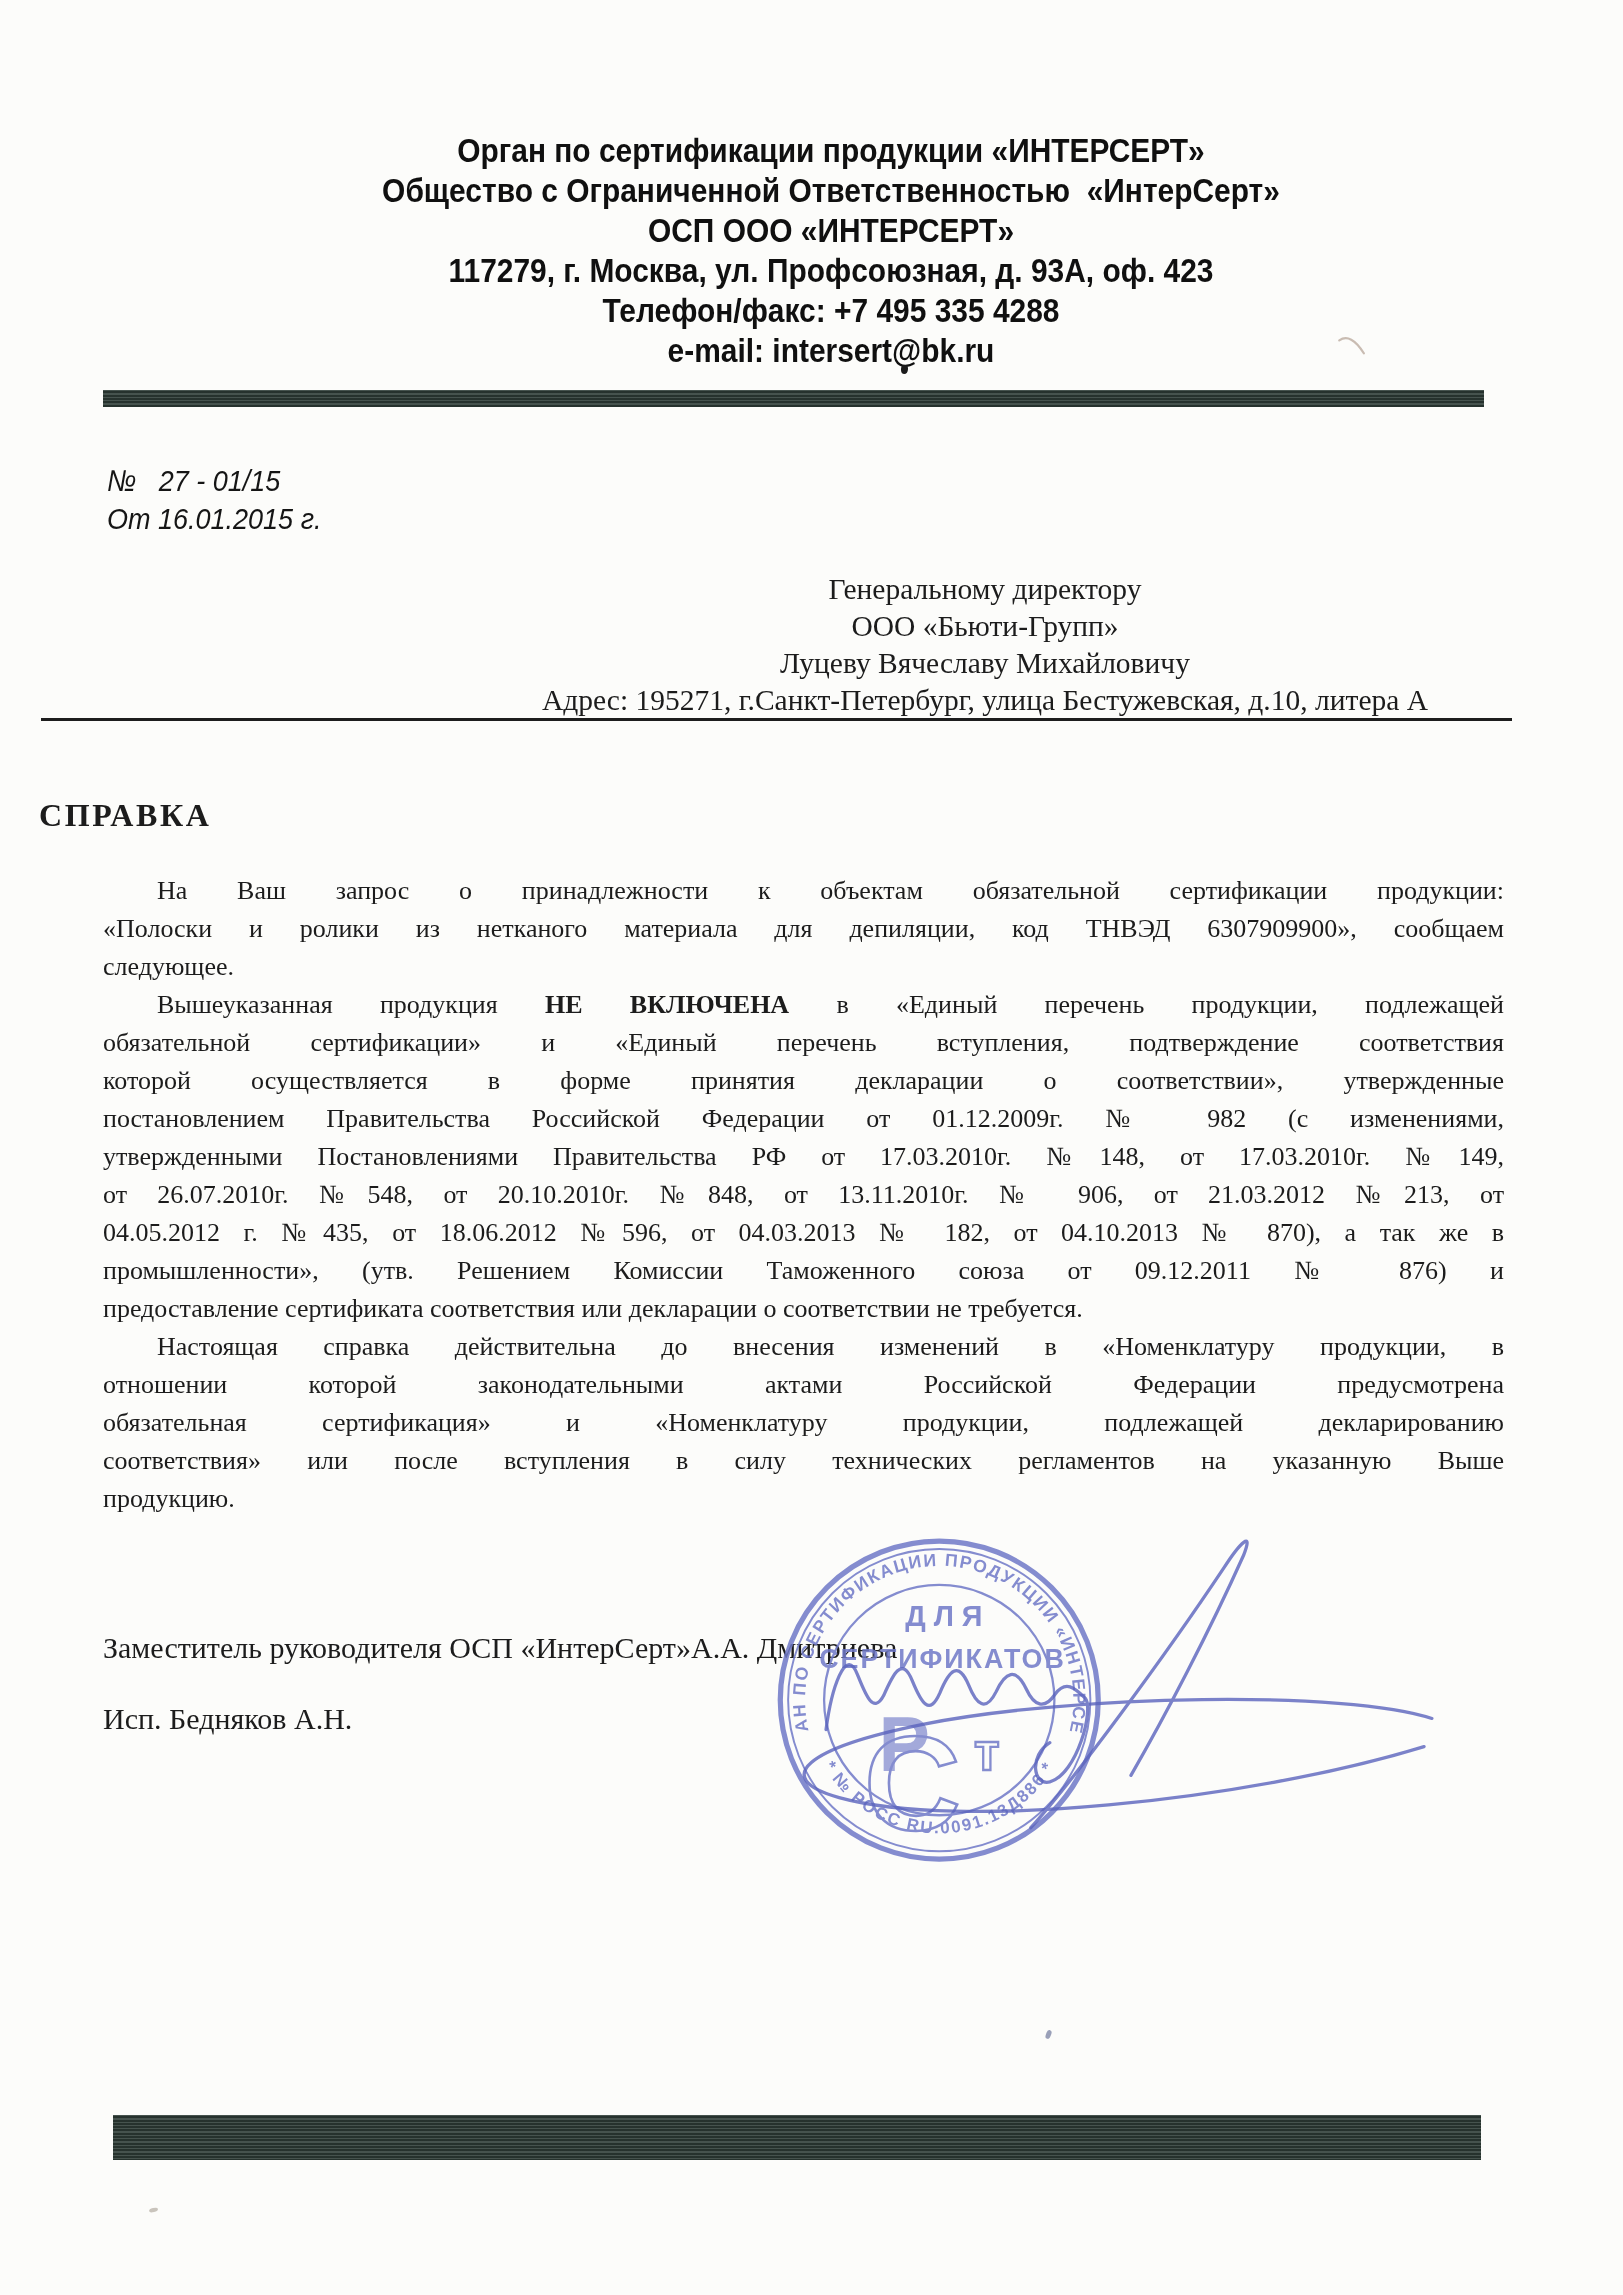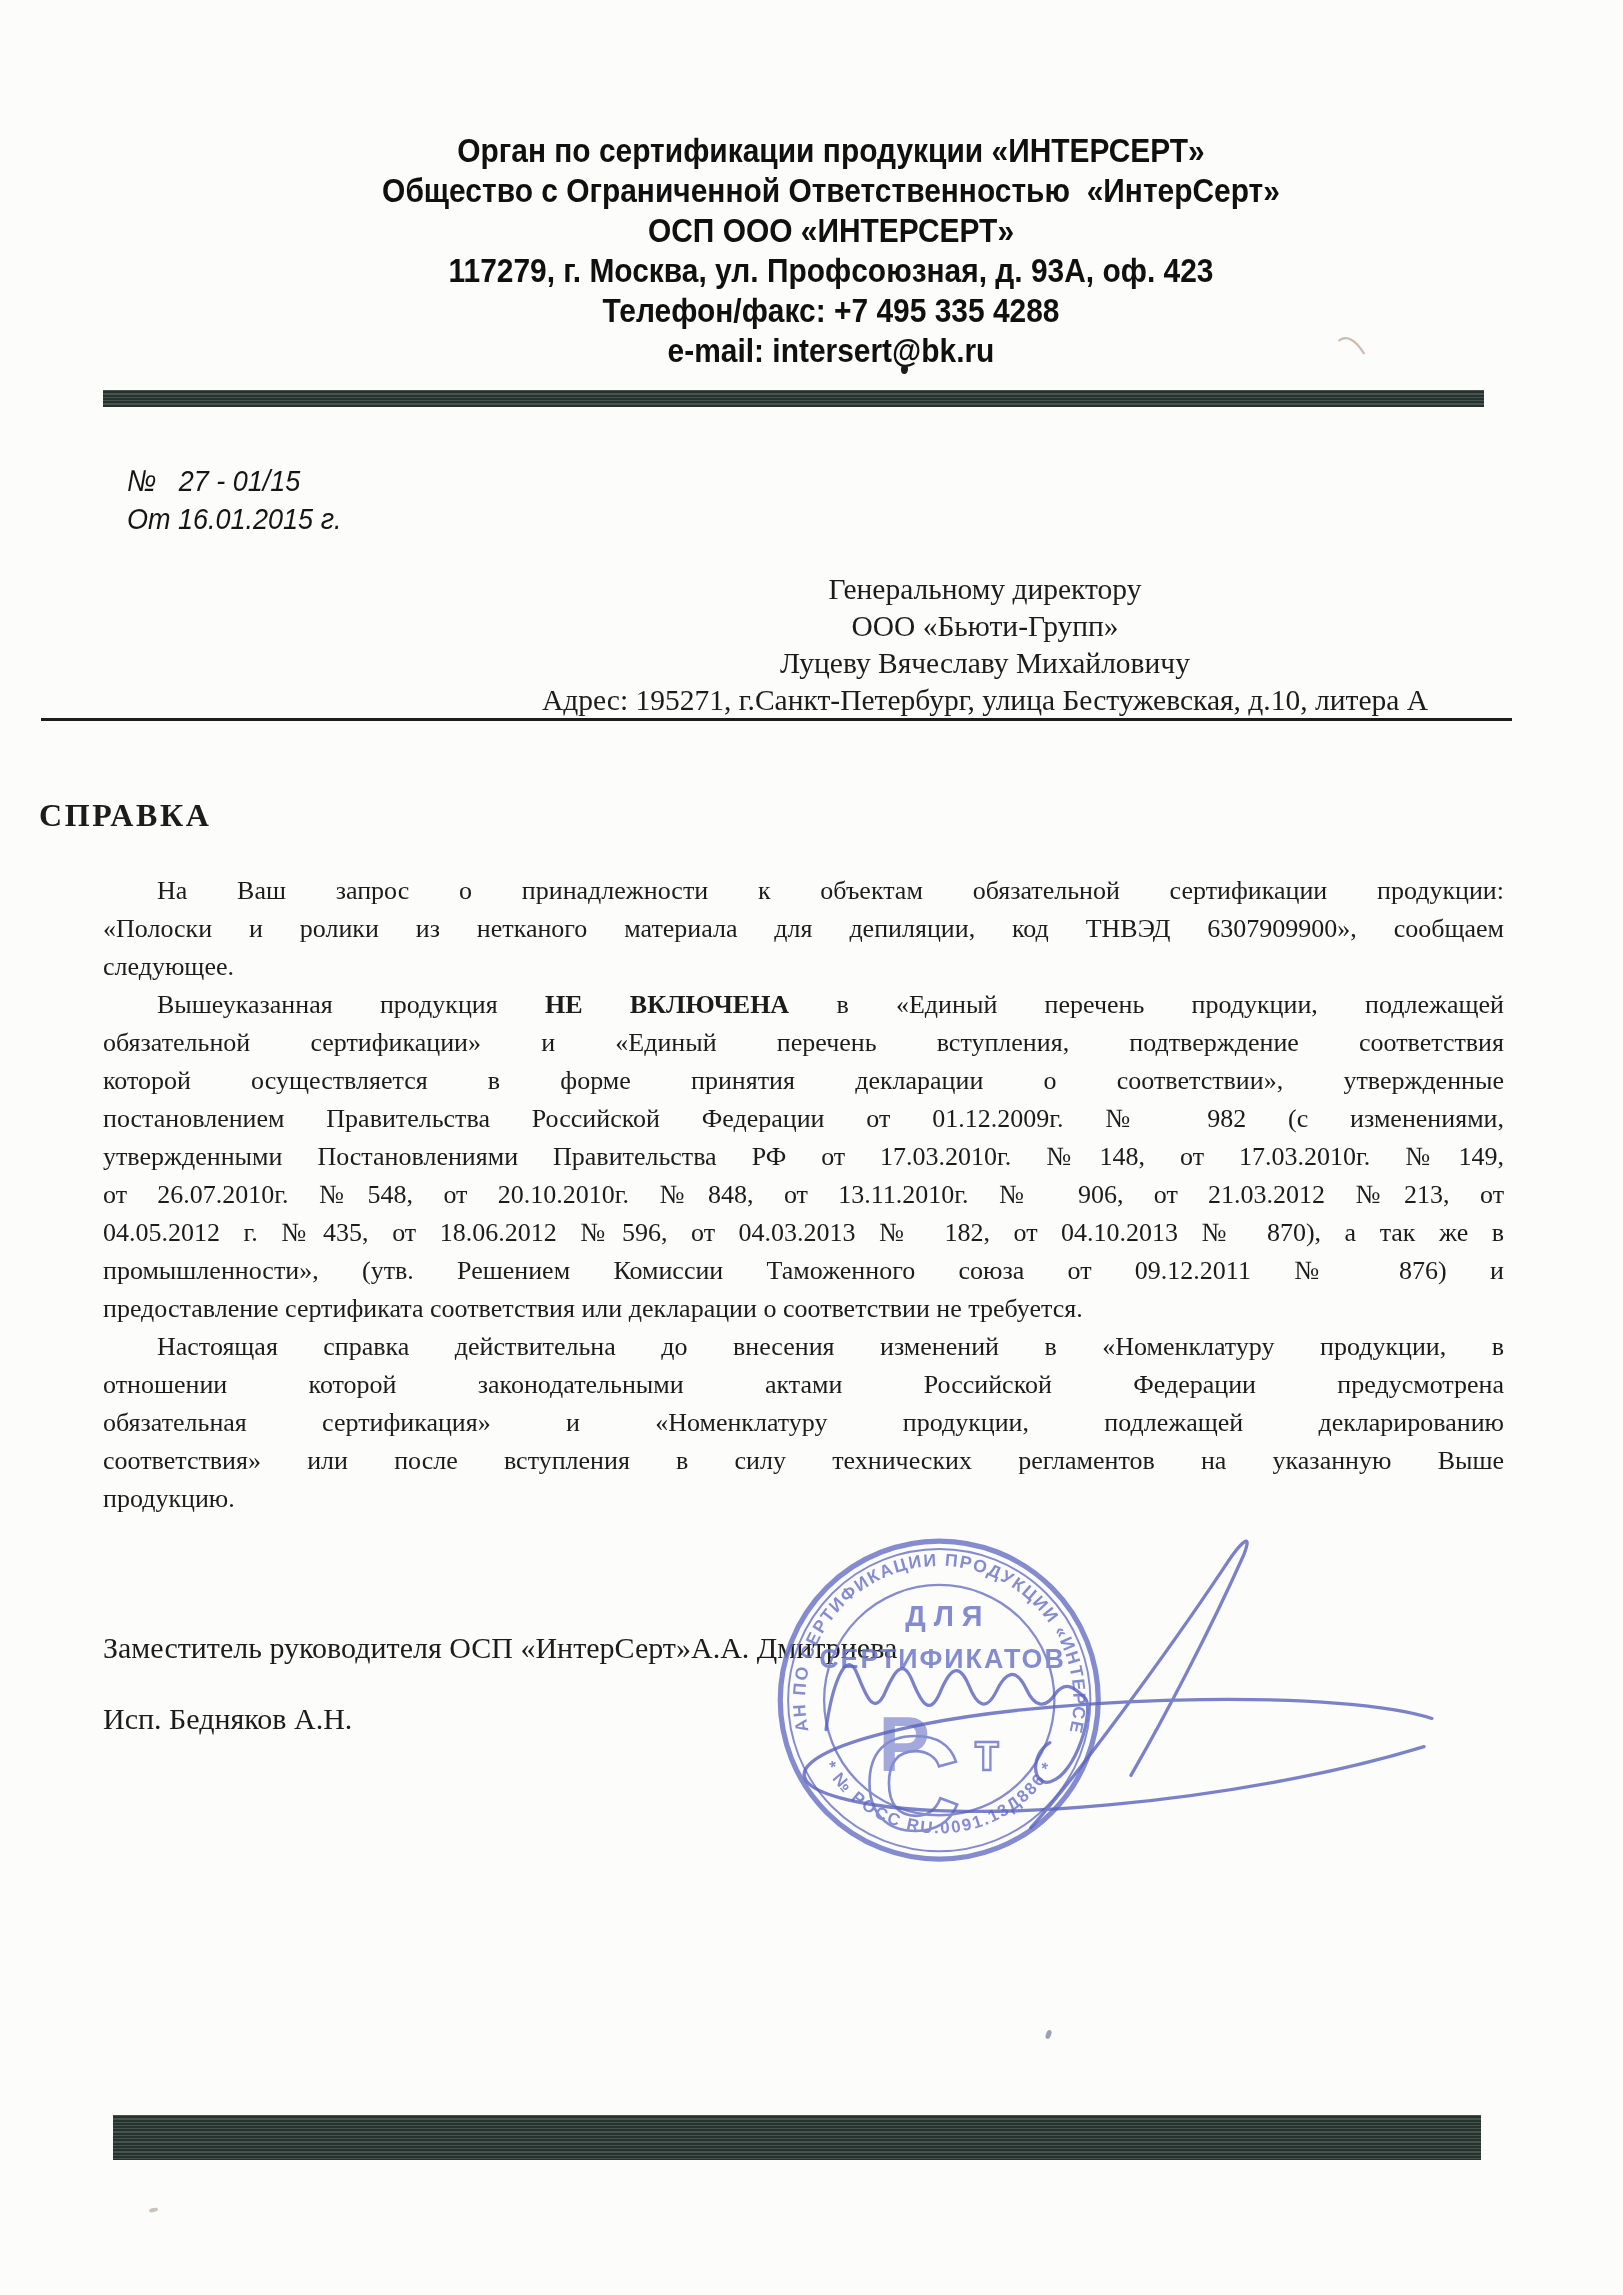--- a/index.html
+++ b/index.html
@@ -24,21 +24,21 @@
     background-image:repeating-linear-gradient(180deg,
       rgba(255,255,255,.10) 0 1.3px, rgba(0,0,0,.22) 1.3px 3.3px);
   }
   .bar-top    { left:103px; top:390px;  width:1381px; height:17px; }
   .bar-bottom { left:113px; top:2115px; width:1368px; height:45px; }
 
   
   .ref {
     position:absolute; left:107px; top:462px;
     font-family:"Liberation Sans", sans-serif; font-style:italic;
-    font-size:30px; color:#151515;margin-left:20px;
+    font-size:30px; color:#151515;
   }
   .ref .line { line-height:38px; white-space:pre; transform:scaleX(.9); transform-origin:left center; }
 
   
   .addressee { position:absolute; left:458px; top:571px; width:1054px; text-align:center; font-size:29.5px; }
   .addressee .line { line-height:37px; }
   .addr-underline { position:absolute; left:41px; top:718px; width:1471px; height:2.6px; background:#1d1d1d; }
 
   
   .doc-title { position:absolute; left:39px; top:797px; width:1466px; text-align:left;

